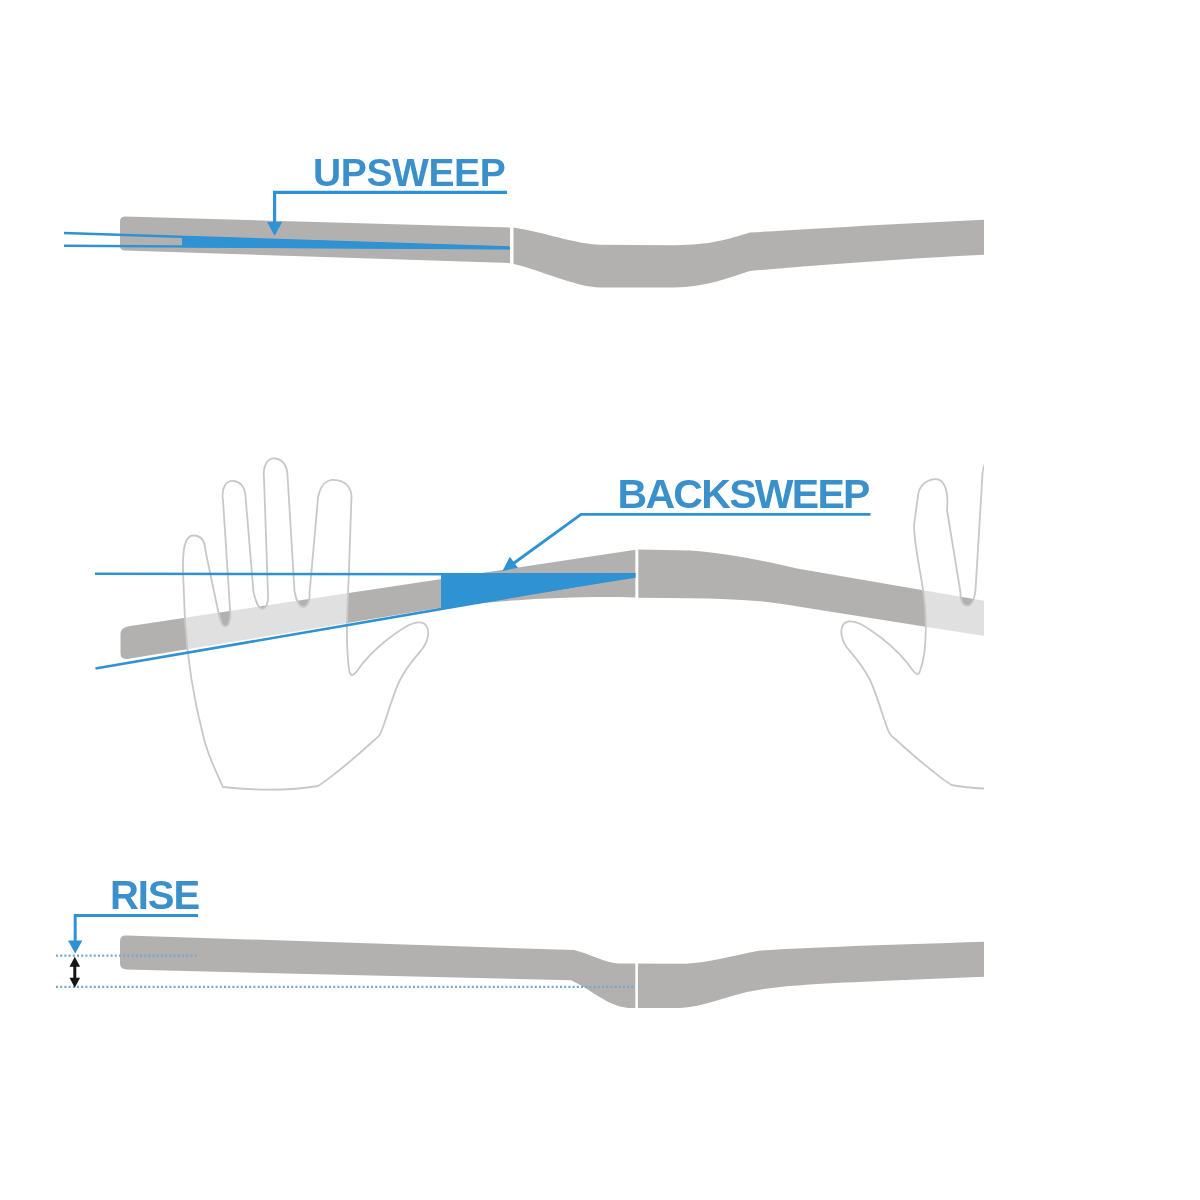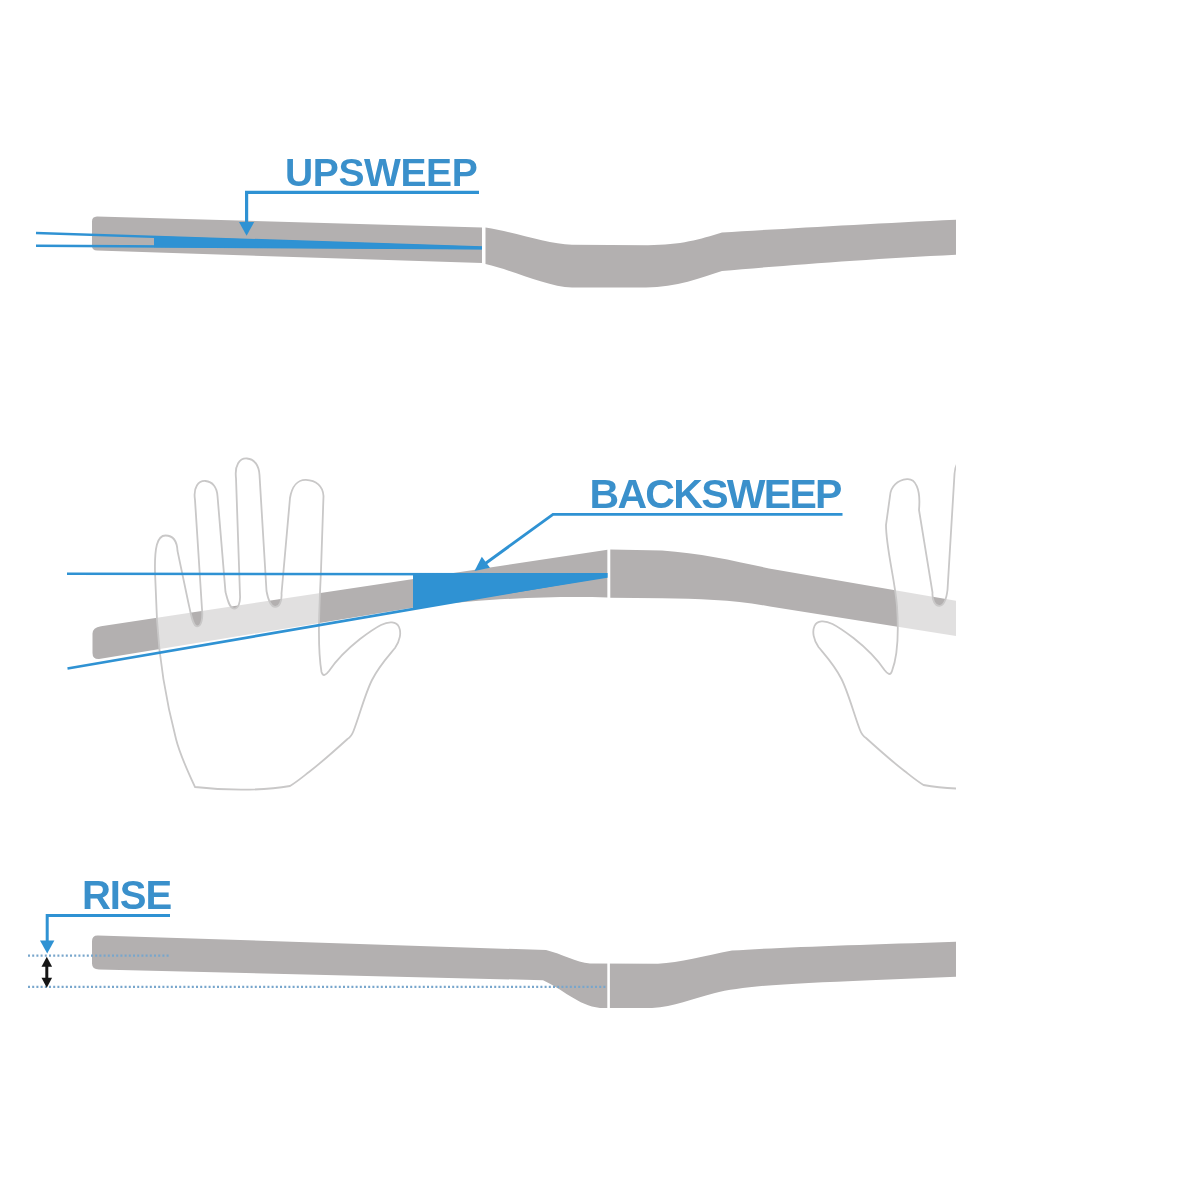--- a/index.html
+++ b/index.html
@@ -1,16 +1,16 @@
 <!DOCTYPE html>
 <html><head>
 <meta charset="utf-8">
 <style>
   html,body{margin:0;padding:0;background:#ffffff;}
-  .wrap{width:956px;height:1200px;position:relative;background:#22c55e;overflow:hidden;}
+  .wrap{width:956px;height:1200px;position:relative;background:#22c55e;overflow:hidden;margin-left:28px;}
   svg{display:block;}
   text{font-family:"Liberation Sans",sans-serif;font-weight:bold;fill:#3a90cb;}
 </style>
 </head>
 <body>
 <div class="wrap">
 <svg width="1200" height="1200" viewBox="0 0 1200 1200">
   <rect x="0" y="0" width="1200" height="1200" fill="#ffffff"></rect>
 
   <g>

